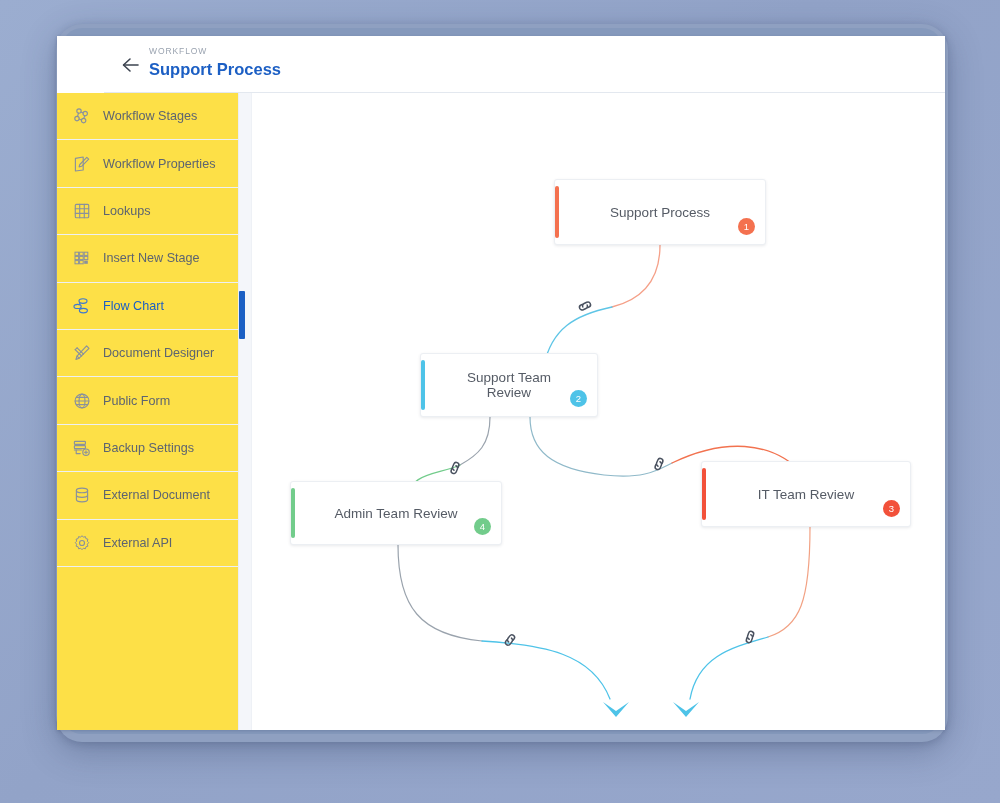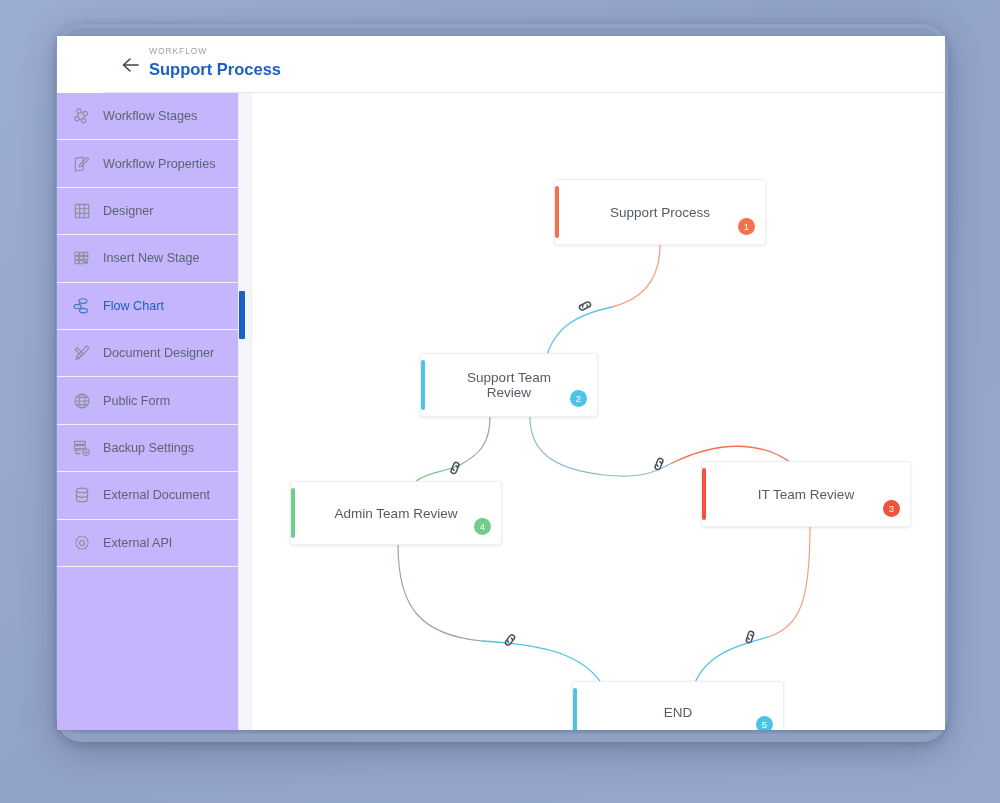--- a/index.html
+++ b/index.html
@@ -45,21 +45,21 @@
   }
   .hdr-title{
     font-size:16.5px;color:#1c5fc4;line-height:22px;margin-top:1px;font-weight:600;
     font-family:"Liberation Sans", sans-serif;
   }
   
   .hdr-accent{position:absolute;left:0;bottom:-1px;width:230px;height:2px;background:#eef1f6;}
 
   
   .body{position:absolute;left:0;top:57px;width:888px;height:637px;display:flex;}
-  .sidebar{width:181px;height:637px;background:#c4b5fd;position:relative;}
+  .sidebar{width:181px;height:637px;background:#fde047;position:relative;}
   .gutter{width:12px;height:637px;background:#f4f6fa;border-left:1px solid #eaeef4;border-right:1px solid #eef1f6;}
   .canvas{flex:1;height:637px;background:#ffffff;position:relative;overflow:hidden;}
 
   .nav-item{
     position:relative;height:47.4px;display:flex;align-items:center;
     padding-left:14px;box-sizing:border-box;cursor:pointer;
     border-bottom:1px solid #edf0f4;
   }
   .nav-item .ic{width:22px;height:22px;display:flex;align-items:center;justify-content:center;flex:none;}
   .nav-item .lbl{
@@ -143,21 +143,21 @@
             </span>
             <span class="lbl">Workflow Properties</span>
           </div>
           <div class="nav-item">
             <span class="ic">
               <svg width="20" height="20" viewBox="0 0 20 20">
                 <rect x="3.3" y="3.3" width="13.4" height="13.4" rx="1" fill="none" stroke="#8a919c" stroke-width="1.15" stroke-linecap="round" stroke-linejoin="round"></rect>
                 <path d="M3.3 7.7 H16.7 M3.3 12.3 H16.7 M7.7 3.3 V16.7 M12.3 3.3 V16.7" fill="none" stroke="#8a919c" stroke-width="1.15" stroke-linecap="round" stroke-linejoin="round"></path>
               </svg>
             </span>
-            <span class="lbl">Designer</span>
+            <span class="lbl">Lookups</span>
           </div>
           <div class="nav-item">
             <span class="ic">
               <svg width="20" height="20" viewBox="0 0 20 20">
         <g fill="none" stroke="#8a919c" stroke-width="1">
           <rect x="3" y="4.2" width="3.6" height="3.2"></rect>
                   <rect x="7.6" y="4.2" width="3.6" height="3.2"></rect>
                   <rect x="12.2" y="4.2" width="3.6" height="3.2"></rect>
           <rect x="3" y="8.4" width="3.6" height="3.2"></rect>
                   <rect x="7.6" y="8.4" width="3.6" height="3.2"></rect>
@@ -271,25 +271,20 @@
           <div class="node" style="left: 449px; top: 368px; width: 210px; height: 66px;">
             <span class="bar" style="background:#f2513a"></span>
             <span class="ttl">IT Team Review</span>
             <span class="badge" style="background:#f2513a">3</span>
           </div>
           <div class="node" style="left: 38px; top: 388px; width: 212px; height: 64px; align-items: center;">
             <span class="bar" style="background:#72cc8b"></span>
             <span class="ttl">Admin Team Review</span>
             <span class="badge" style="background:#72cc8b">4</span>
           </div>
-          <div class="node" style="left: 320px; top: 588px; width: 212px; height: 62px;">
-            <span class="bar" style="background:#4ec3e8"></span>
-            <span class="ttl">END</span>
-            <span class="badge" style="background:#4ec3e8">5</span>
-          </div>
           <span class="linkicon" style="left: 323px; top: 203px; transform: rotate(20deg);"><svg width="20" height="20" viewBox="0 0 20 20">
               <g fill="none" stroke="#4a5260" stroke-width="1.5" stroke-linecap="round">
                 <path d="M8.3 11.7 a2.6 2.6 0 0 1 0-3.7 l2.1-2.1 a2.6 2.6 0 0 1 3.7 3.7 l-1 1"></path>
                 <path d="M11.7 8.3 a2.6 2.6 0 0 1 0 3.7 l-2.1 2.1 a2.6 2.6 0 0 1-3.7-3.7 l1-1"></path>
               </g>
             </svg></span>
           <span class="linkicon" style="left: 193px; top: 365px; transform: rotate(-22deg);"><svg width="20" height="20" viewBox="0 0 20 20">
               <g fill="none" stroke="#4a5260" stroke-width="1.5" stroke-linecap="round">
                 <path d="M8.3 11.7 a2.6 2.6 0 0 1 0-3.7 l2.1-2.1 a2.6 2.6 0 0 1 3.7 3.7 l-1 1"></path>
                 <path d="M11.7 8.3 a2.6 2.6 0 0 1 0 3.7 l-2.1 2.1 a2.6 2.6 0 0 1-3.7-3.7 l1-1"></path>

